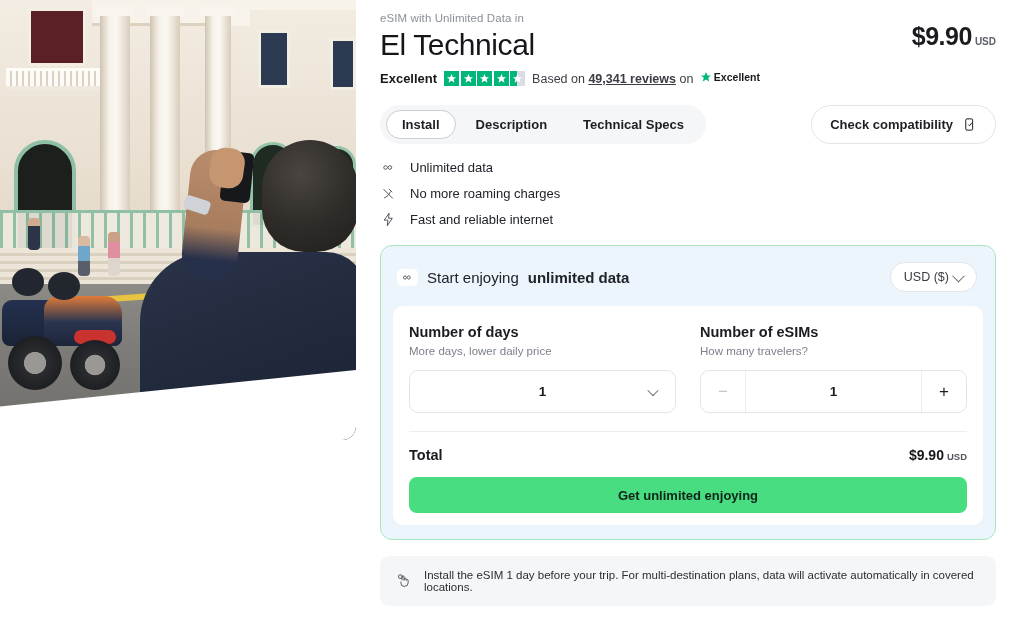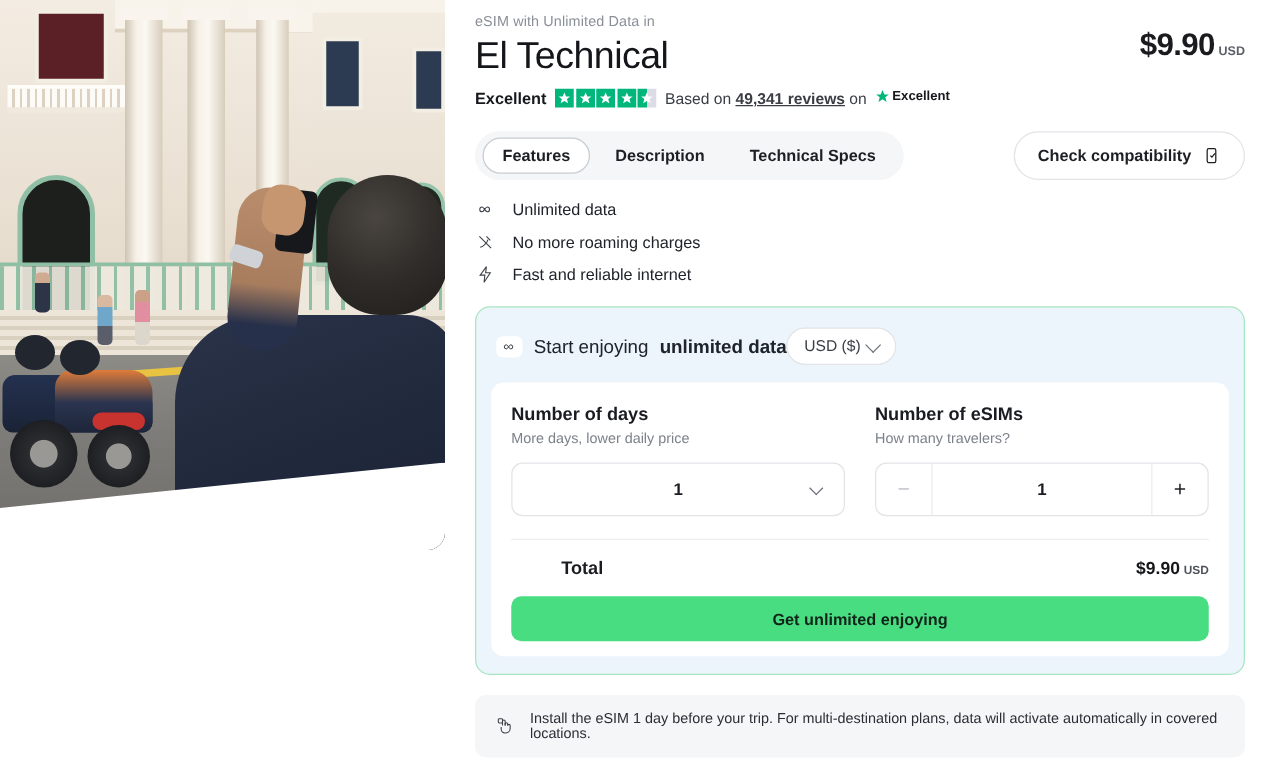--- a/index.html
+++ b/index.html
@@ -214,21 +214,21 @@
   .feature .ficon { width: 16px; display:flex; justify-content:center; color:#3d4149; }
   .feature .ficon svg { width: 15px; height: 15px; stroke:#3d4149; fill:none; stroke-width:1.4; }
 
   
   .panel {
     margin-top: 18px;
     border: 1px solid #a8e6c2; border-radius: 12px;
     background: #ecf5fb; overflow: hidden;
   }
   .panel-head {
-    display:flex; align-items:center; 
+    display:flex; align-items:center; justify-content: space-between;
     padding: 16px 18px 14px 16px;
   }
   .panel-head-left { display:flex; align-items:center; gap: 9px; font-size: 15px; color:#20232a; }
   .inf-badge {
     width: 21px; height: 17px; background:#fff; border-radius: 5px;
     display:flex; align-items:center; justify-content:center;
   }
   .inf-badge svg { width: 13px; height: 13px; stroke:#20232a; fill:none; stroke-width:1.3; }
   .panel-head-left b { font-weight: 700; }
   .currency {
@@ -258,21 +258,21 @@
   .step-btn {
     width: 44px; height: 100%; display:flex; align-items:center; justify-content:center;
     font-size: 17px; color:#1a1c21; cursor:pointer; user-select:none;
   }
   .step-btn.dim { color:#c3c6cc; }
   .step-val { flex:1; text-align:center; font-size: 13.5px; font-weight:700; color:#1a1c21;
     border-left:1px solid #ebedf0; border-right:1px solid #ebedf0; line-height: 41px; height: 100%; }
 
   .divider { height:1px; background:#ebedf0; margin: 18px 0 0 0; }
   .total-row { display:flex; align-items:baseline; justify-content: space-between; padding: 14px 0 0 0; }
-  .total-label { font-size: 14.5px; font-weight: 700; color:#1a1c21;margin-left:40px; }
+  .total-label { font-size: 14.5px; font-weight: 700; color:#1a1c21; }
   .total-val { font-size: 14px; font-weight: 700; color:#15161a; }
   .total-cur { font-size: 9.5px; font-weight:700; color:#4f545c; margin-left: 3px; }
   .cta {
     margin-top: 13px; height: 36px; border-radius: 8px; border:none;
     background:#48dd80; color:#10241a; font-size: 13px; font-weight: 700;
     width: 100%; cursor: pointer; font-family: "Liberation Sans", sans-serif;
   }
 
   
   .notice {
@@ -384,21 +384,21 @@
           <svg class="tp-star" viewBox="0 0 24 24">
               <polygon points="12,2 15,9 22,9 16.5,13.5 18.5,21 12,16.8 5.5,21 7.5,13.5 2,9 9,9"></polygon>
             </svg>
           <span class="tp-name">Excellent</span>
         </span>
       </span>
     </div>
 
     <div class="tabs-row">
       <div class="tabs">
-        <div class="tab active">Features</div>
+        <div class="tab active">Install</div>
         <div class="tab">Description</div>
         <div class="tab">Technical Specs</div>
       </div>
       <div class="compat">
         <span>Check compatibility</span>
         <svg viewBox="0 0 24 24">
           <rect x="6" y="3" width="11" height="18" rx="2"></rect>
             <polyline points="10,12 12,14 16,9"></polyline>
         </svg>
       </div>

